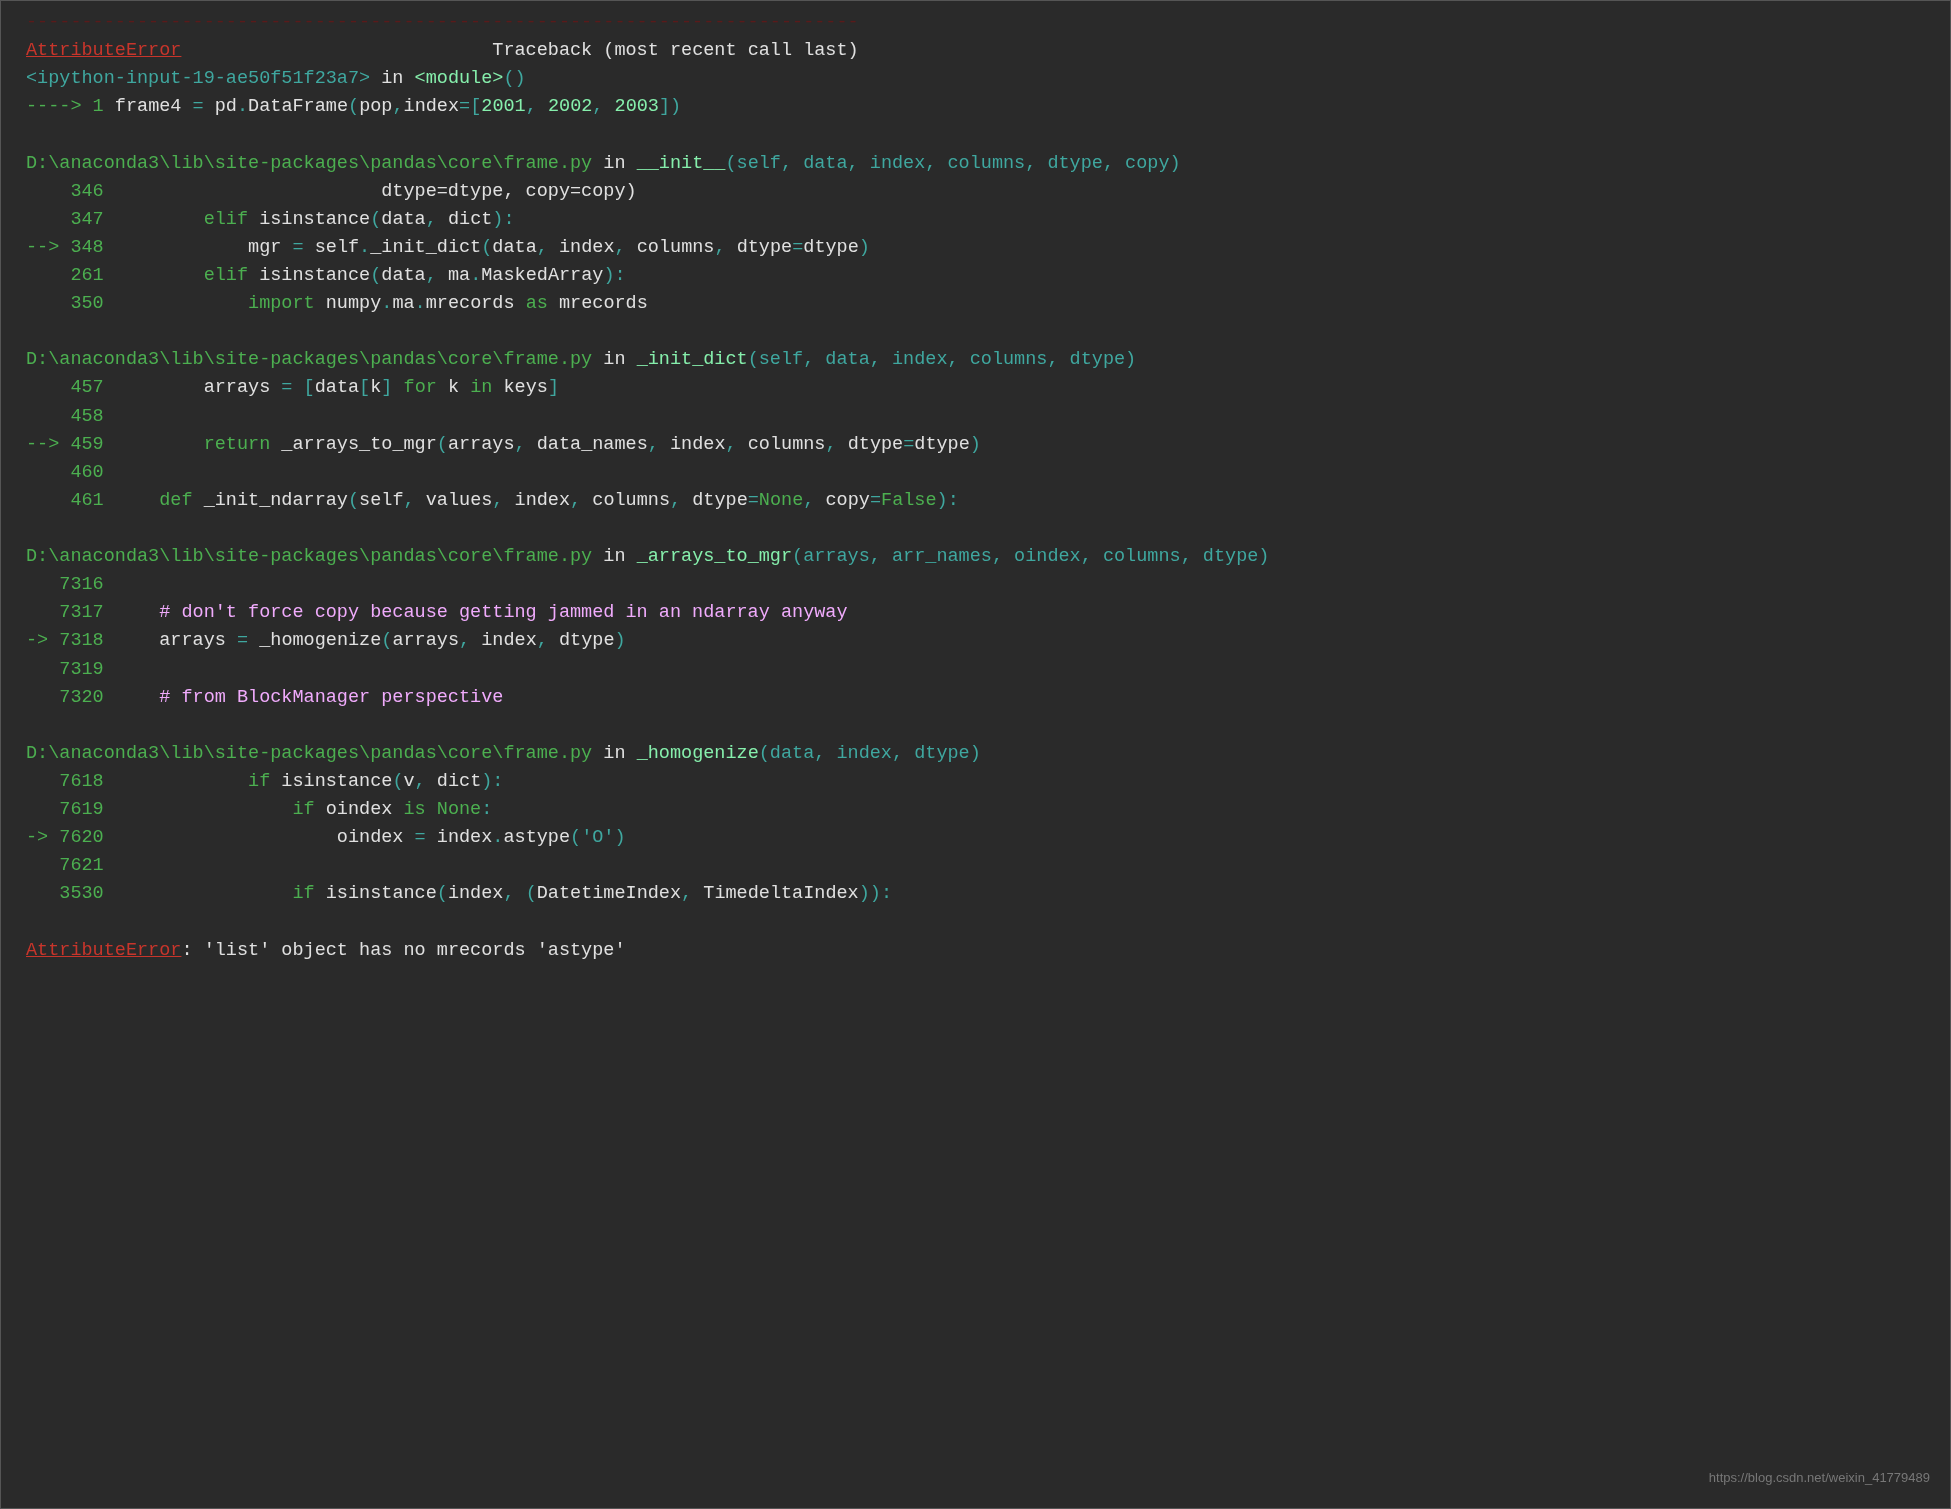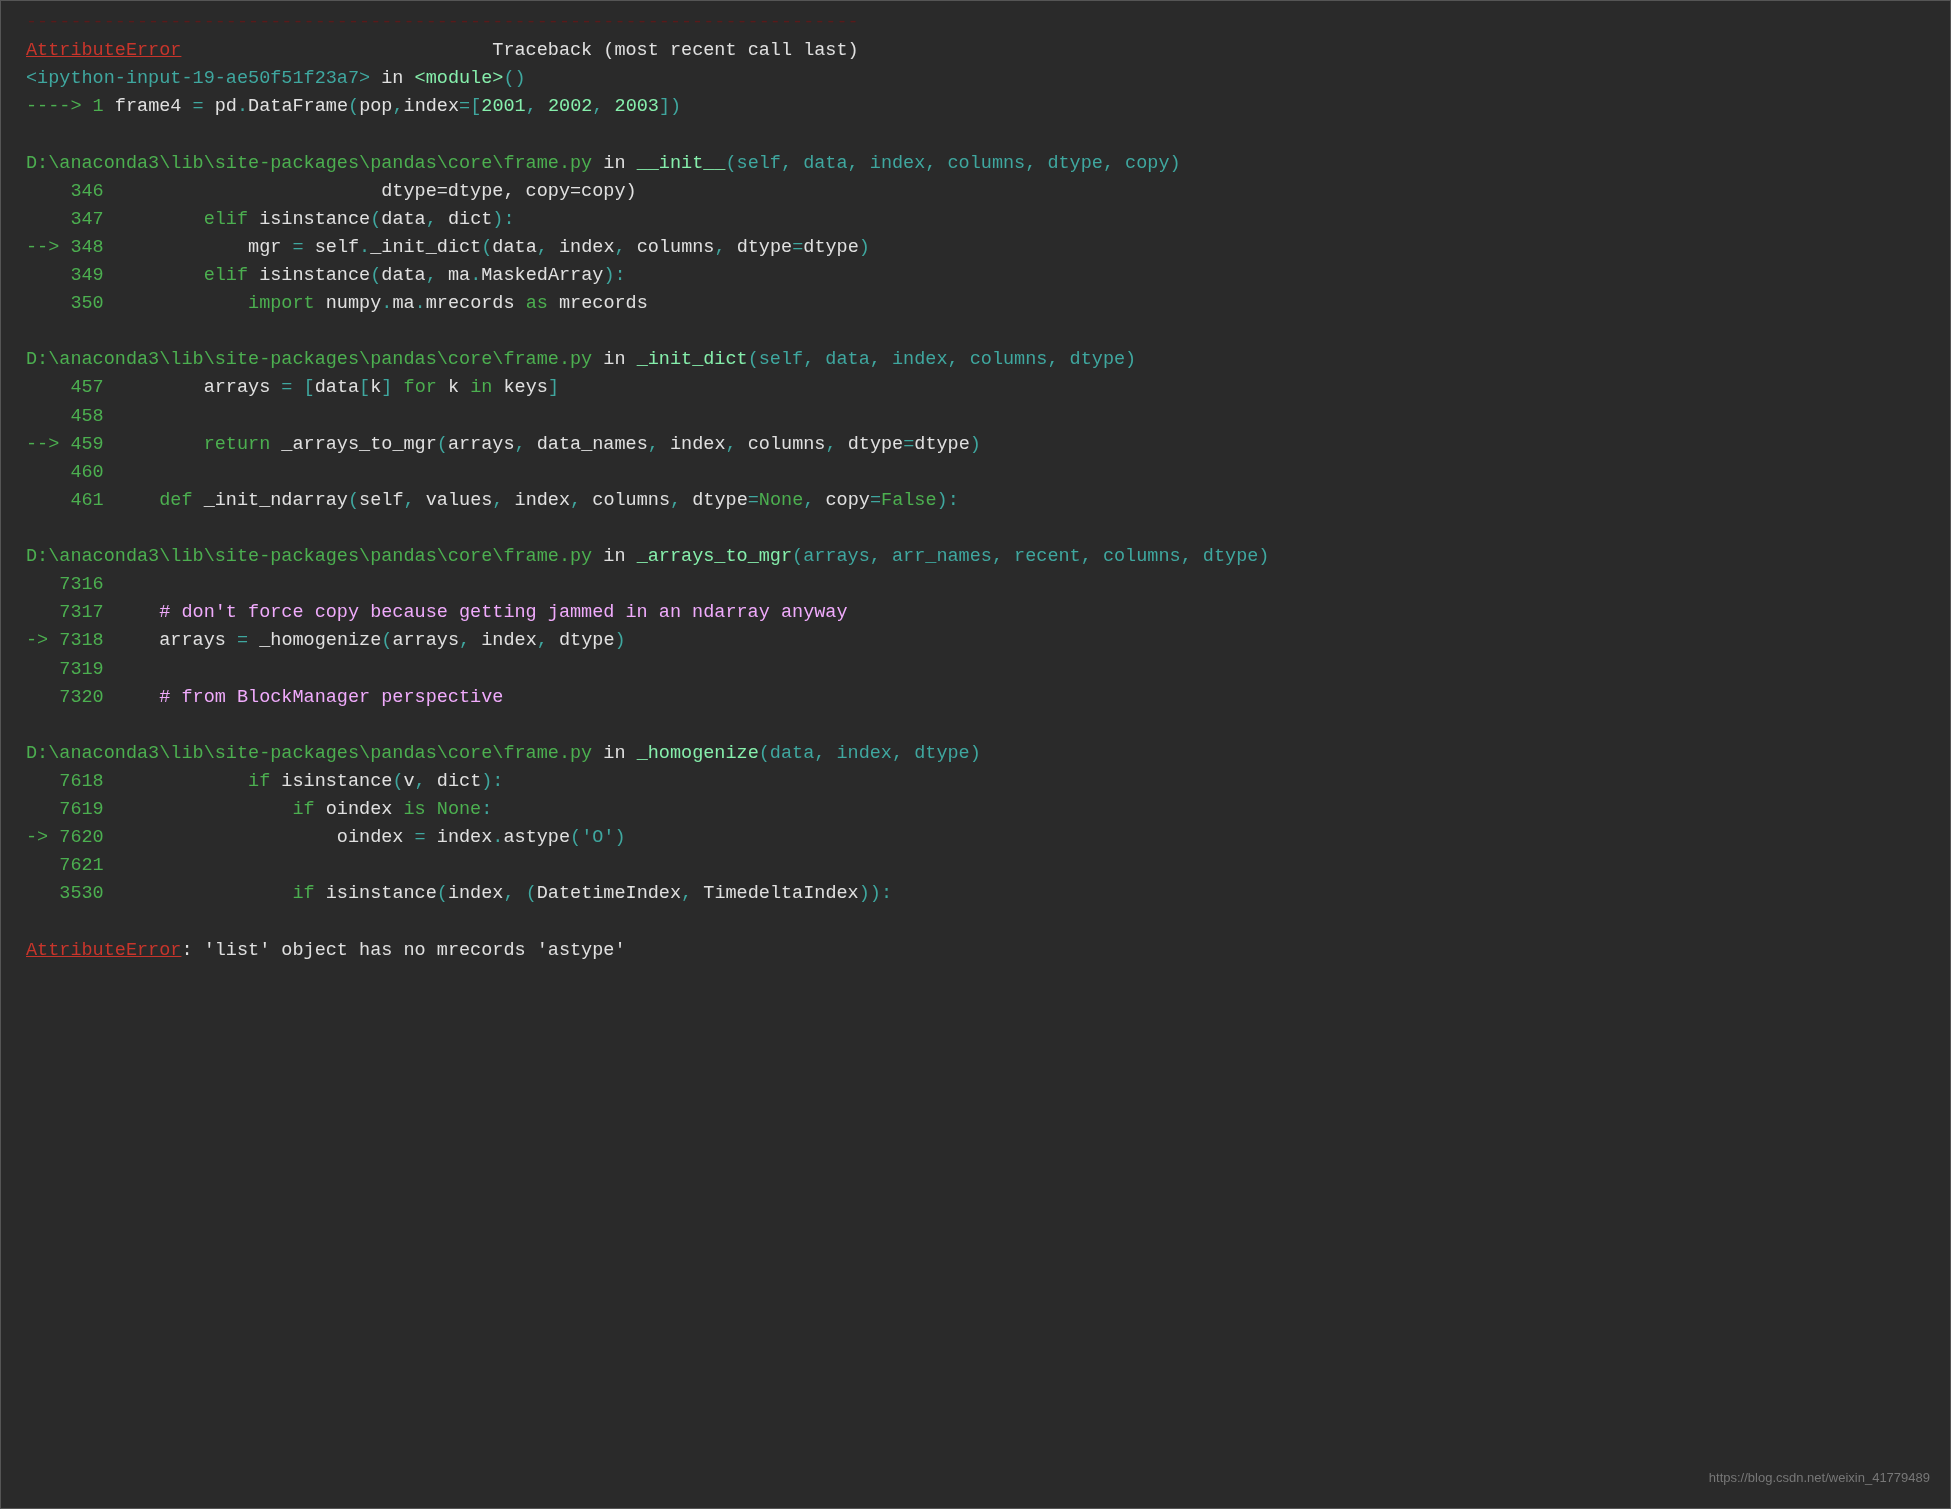--- a/index.html
+++ b/index.html
@@ -38,31 +38,31 @@
 
 <pre><span class="dim-sep">---------------------------------------------------------------------------</span>
 <span class="red">AttributeError</span><span>                            </span><span class="white">Traceback (most recent call last)</span>
 <span class="teal">&lt;ipython-input-19-ae50f51f23a7&gt;</span><span class="white"> in </span><span class="blue">&lt;module&gt;</span><span class="teal">()</span>
 <span class="green">----&gt; 1 </span><span class="white">frame4 </span><span class="teal">= </span><span class="white">pd</span><span class="teal">.</span><span class="white">DataFrame</span><span class="teal">(</span><span class="white">pop</span><span class="teal">,</span><span class="white">index</span><span class="teal">=[</span><span class="blue">2001</span><span class="teal">, </span><span class="blue">2002</span><span class="teal">, </span><span class="blue">2003</span><span class="teal">])</span>
 
 <span class="green">D:\anaconda3\lib\site-packages\pandas\core\frame.py</span><span class="white"> in </span><span class="blue">__init__</span><span class="teal">(self, data, index, columns, dtype, copy)</span>
 <span class="green">    346</span><span class="white">                         dtype=dtype, copy=copy)</span>
 <span class="green">    347</span><span class="green">         elif </span><span class="white">isinstance</span><span class="teal">(</span><span class="white">data</span><span class="teal">, </span><span class="white">dict</span><span class="teal">):</span>
 <span class="green">--&gt; 348</span><span class="white">             mgr </span><span class="teal">= </span><span class="white">self</span><span class="teal">.</span><span class="white">_init_dict</span><span class="teal">(</span><span class="white">data</span><span class="teal">, </span><span class="white">index</span><span class="teal">, </span><span class="white">columns</span><span class="teal">, </span><span class="white">dtype</span><span class="teal">=</span><span class="white">dtype</span><span class="teal">)</span>
-<span class="green">    349</span><span class="green">         elif </span><span class="white">isinstance</span><span class="teal">(</span><span class="white">data</span><span class="teal">, </span><span class="white">ma</span><span class="teal">.</span><span class="white">MaskedArray</span><span class="teal">):</span>
+<span class="green">    261</span><span class="green">         elif </span><span class="white">isinstance</span><span class="teal">(</span><span class="white">data</span><span class="teal">, </span><span class="white">ma</span><span class="teal">.</span><span class="white">MaskedArray</span><span class="teal">):</span>
 <span class="green">    350</span><span class="green">             import </span><span class="white">numpy</span><span class="teal">.</span><span class="white">ma</span><span class="teal">.</span><span class="white">mrecords</span><span class="green"> as </span><span class="white">mrecords</span>
 
 <span class="green">D:\anaconda3\lib\site-packages\pandas\core\frame.py</span><span class="white"> in </span><span class="blue">_init_dict</span><span class="teal">(self, data, index, columns, dtype)</span>
 <span class="green">    457</span><span class="white">         arrays </span><span class="teal">= [</span><span class="white">data</span><span class="teal">[</span><span class="white">k</span><span class="teal">] </span><span class="green">for </span><span class="white">k</span><span class="green"> in </span><span class="white">keys</span><span class="teal">]</span>
 <span class="green">    458</span>
 <span class="green">--&gt; 459</span><span class="green">         return </span><span class="white">_arrays_to_mgr</span><span class="teal">(</span><span class="white">arrays</span><span class="teal">, </span><span class="white">data_names</span><span class="teal">, </span><span class="white">index</span><span class="teal">, </span><span class="white">columns</span><span class="teal">, </span><span class="white">dtype</span><span class="teal">=</span><span class="white">dtype</span><span class="teal">)</span>
 <span class="green">    460</span>
 <span class="green">    461</span><span class="green">     def </span><span class="white">_init_ndarray</span><span class="teal">(</span><span class="white">self</span><span class="teal">, </span><span class="white">values</span><span class="teal">, </span><span class="white">index</span><span class="teal">, </span><span class="white">columns</span><span class="teal">, </span><span class="white">dtype</span><span class="teal">=</span><span class="green">None</span><span class="teal">, </span><span class="white">copy</span><span class="teal">=</span><span class="green">False</span><span class="teal">):</span>
 
-<span class="green">D:\anaconda3\lib\site-packages\pandas\core\frame.py</span><span class="white"> in </span><span class="blue">_arrays_to_mgr</span><span class="teal">(arrays, arr_names, recent, columns, dtype)</span>
+<span class="green">D:\anaconda3\lib\site-packages\pandas\core\frame.py</span><span class="white"> in </span><span class="blue">_arrays_to_mgr</span><span class="teal">(arrays, arr_names, oindex, columns, dtype)</span>
 <span class="green">   7316</span>
 <span class="green">   7317</span><span class="darkred">     # don't force copy because getting jammed in an ndarray anyway</span>
 <span class="green">-&gt; 7318</span><span class="white">     arrays </span><span class="teal">= </span><span class="white">_homogenize</span><span class="teal">(</span><span class="white">arrays</span><span class="teal">, </span><span class="white">index</span><span class="teal">, </span><span class="white">dtype</span><span class="teal">)</span>
 <span class="green">   7319</span>
 <span class="green">   7320</span><span class="darkred">     # from BlockManager perspective</span>
 
 <span class="green">D:\anaconda3\lib\site-packages\pandas\core\frame.py</span><span class="white"> in </span><span class="blue">_homogenize</span><span class="teal">(data, index, dtype)</span>
 <span class="green">   7618</span><span class="green">             if </span><span class="white">isinstance</span><span class="teal">(</span><span class="white">v</span><span class="teal">, </span><span class="white">dict</span><span class="teal">):</span>
 <span class="green">   7619</span><span class="green">                 if </span><span class="white">oindex</span><span class="green"> is </span><span class="green">None</span><span class="teal">:</span>
 <span class="green">-&gt; 7620</span><span class="white">                     oindex </span><span class="teal">= </span><span class="white">index</span><span class="teal">.</span><span class="white">astype</span><span class="teal">(</span><span class="teal">'O'</span><span class="teal">)</span>

